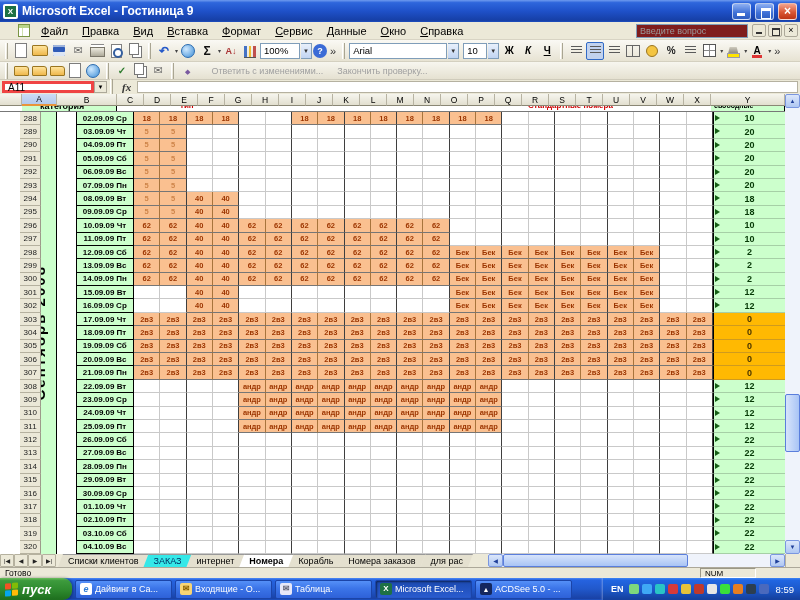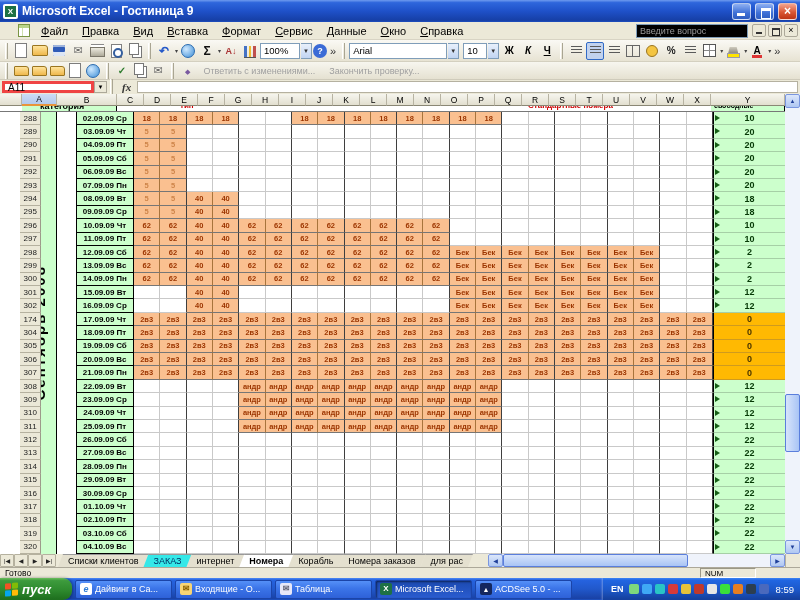--- a/index.html
+++ b/index.html
@@ -23,21 +23,21 @@
   .b-rest::after{content:"";position:absolute;left:5px;top:4px;width:8px;height:7px;border:1px solid #fff;border-top-width:3px;}
 
   
   #menubar{position:absolute;top:22px;left:0;width:800px;height:18px;background:#ECE9D8;display:flex;align-items:center;
     border-bottom:1px solid #D8D4C4;font-size:11px;padding-left:16px;}
   .sheet-ico{width:12px;height:13px;background:#fff;border:1px solid #7A9544;margin:0 4px 0 2px;
     background-image:linear-gradient(#B9D489 0 3px,transparent 3px),linear-gradient(90deg,transparent 0 3px,#cfe0ad 3px 4px,transparent 4px);}
   .menu-item{display:inline-block;padding:2px 7px;color:#000;}
   .menu-item::first-letter{text-decoration:underline;}
   #menubar .spacer{flex:1;}
-  #askbox{width:112px;height:14px;background:#000000;border:1px solid #7F9DB9;font-size:9px;color:#9a9a9a;
+  #askbox{width:112px;height:14px;background:#7f1d1d;border:1px solid #7F9DB9;font-size:9px;color:#9a9a9a;
     display:flex;align-items:center;padding-left:3px;margin-right:4px;}
   .mini-wb{width:14px;height:13px;margin-right:2px;position:relative;background:#ECE9D8;border:1px solid #ACA899;border-radius:2px;
     display:flex;align-items:center;justify-content:center;font-size:9px;color:#000;line-height:1;}
   .mini-wb.mm::after{content:"";position:absolute;left:3px;bottom:2px;width:6px;height:2px;background:#333;}
   .mini-wb.mr::after{content:"";position:absolute;left:3px;top:3px;width:6px;height:5px;border:1px solid #333;border-top-width:2px;}
 
   
   #toolbar1{position:absolute;top:40px;left:0;width:800px;height:22px;background:linear-gradient(#FAF9F4,#E7E3D3);
     border-bottom:1px solid #D4D0C0;display:flex;align-items:center;gap:1px;padding:0 2px;font-size:10px;}
   #toolbar2{position:absolute;top:62px;left:0;width:800px;height:18px;background:linear-gradient(#F7F6EF,#E5E1D1);
@@ -77,21 +77,21 @@
   .ic-pc{font-weight:bold;font-size:10px;color:#222;}
   .ic-borders::before{content:"";width:11px;height:11px;background:
      linear-gradient(#888,#888) 50% 50%/11px 1px no-repeat,
      linear-gradient(#888,#888) 50% 50%/1px 11px no-repeat,#fff;border:1px solid #555;}
   .ic-fill::before{content:"";width:10px;height:6px;background:linear-gradient(#CFCBBE,#8F8B7E);clip-path:polygon(15% 0,85% 0,100% 100%,0 100%);margin-bottom:1px;}
   .ic-fill::after{content:"";position:absolute;bottom:2px;left:3px;width:11px;height:3px;background:#FFE400;border:1px solid #99A;}
   .ic-fontcol{font-weight:bold;font-size:10px;color:#000;}
   .ic-fontcol::after{content:"";position:absolute;bottom:2px;left:4px;width:10px;height:3px;background:#D33;}
   .ic-folder::before{content:"";width:13px;height:8px;background:linear-gradient(#FFE49C,#EFB84C);border:1px solid #9A7520;border-radius:1px 3px 1px 1px;}
   .ic-check{color:#2B7A2B;font-size:10px;font-weight:bold;}
-  .rv-label{color:#A0A0A0;font-size:9px;padding:0 6px;display:flex;align-items:flex-end;gap:13px;}
+  .rv-label{color:#A0A0A0;font-size:9px;padding:0 6px;display:flex;align-items:flex-end;gap:21px;}
   .rv-label .dm{color:#7A5AA0;font-size:7px;}
 
   
   #formulabar{position:absolute;top:80px;left:0;width:800px;height:14px;background:#ECE9D8;display:flex;align-items:center;padding:0 2px;gap:0;}
   #namebox{width:92px;height:12px;background:#fff;border:3px solid #ef4444;font-size:10px;display:flex;align-items:center;padding-left:3px;}
   #namecaret{width:13px;height:12px;background:#ECE9D8;border:1px solid #ACA899;display:flex;align-items:center;justify-content:center;font-size:6px;}
   #fxlab{font-family:"Liberation Serif",serif;font-style:italic;font-weight:bold;font-size:11px;padding:0 6px;color:#333;}
   #fbfield{flex:1;height:12px;background:#fff;border:1px solid #B5B1A0;}
 
   
@@ -754,21 +754,21 @@
           <div class="cell pair filled">Бек</div>
           <div class="cell filled">Бек</div>
           <div class="cell pair filled">Бек</div>
           <div class="cell filled">Бек</div>
           <div class="cell pair filled">Бек</div>
           <div class="cell"></div>
           <div class="cell pair"></div>
           <div class="freecell green">12</div>
         </div>
         <div class="grow">
-          <div class="rowhdr">174</div>
+          <div class="rowhdr">303</div>
           <div class="aspace"></div>
           <div class="datecell">17.09.09 Чт</div>
           <div class="cell filled">2в3</div>
           <div class="cell pair filled">2в3</div>
           <div class="cell filled">2в3</div>
           <div class="cell pair filled">2в3</div>
           <div class="cell filled">2в3</div>
           <div class="cell pair filled">2в3</div>
           <div class="cell filled">2в3</div>
           <div class="cell pair filled">2в3</div>

